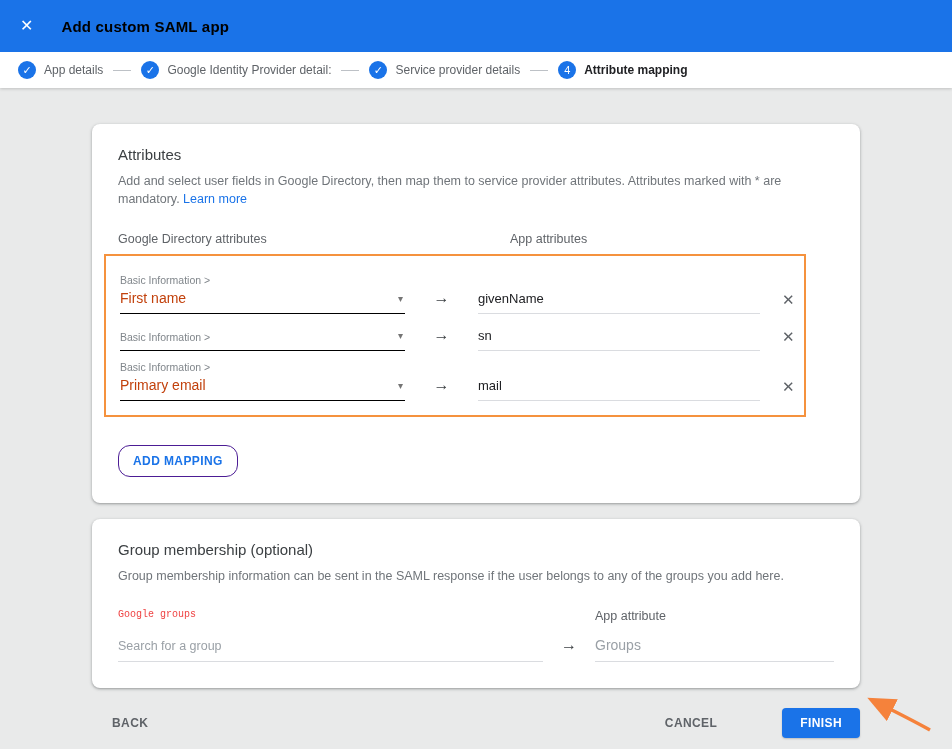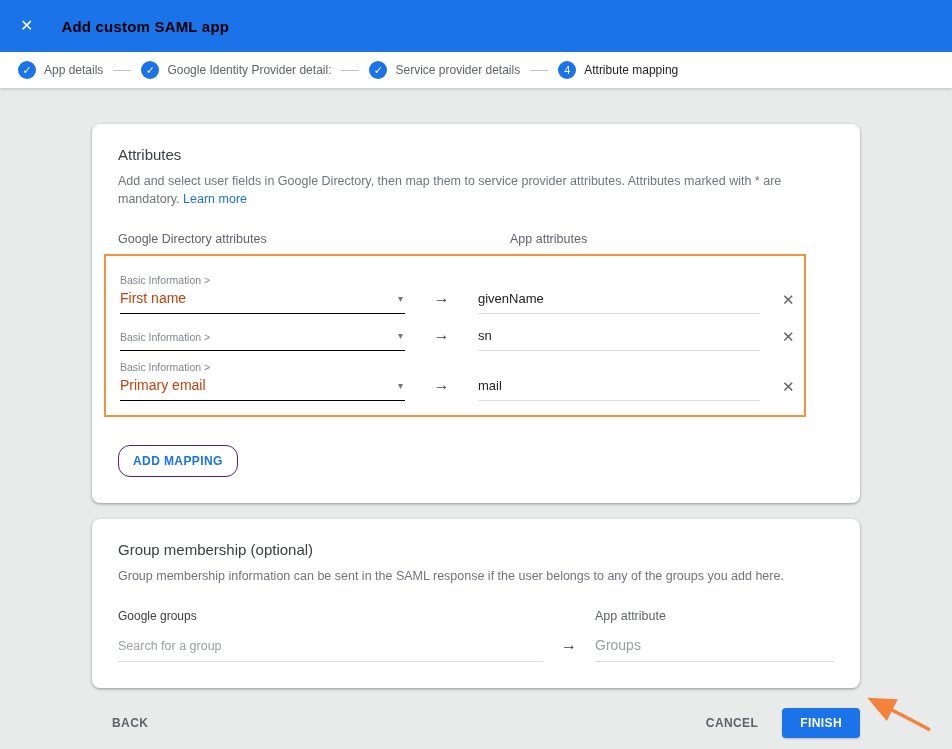--- a/index.html
+++ b/index.html
@@ -10,21 +10,21 @@
   
   .appbar { position:absolute; top:0; left:0; right:0; height:52px; background:#1a73e8; display:flex; align-items:center; z-index:3; }
   .close-x { margin-left:20px; color:#fff; font-size:16px; cursor:pointer; line-height:1; }
   .appbar-title { margin-left:28px; color:#000000; font-size:15px; font-weight:700; letter-spacing:.2px; }
 
   
   .stepper { position:absolute; top:52px; left:0; right:0; height:36px; background:#fff; display:flex; align-items:center; padding-left:18px; box-shadow:0 1px 3px rgba(0,0,0,.18); z-index:2; }
   .step { display:flex; align-items:center; }
   .step-circle { width:18px; height:18px; border-radius:50%; background:#1a73e8; color:#fff; display:flex; align-items:center; justify-content:center; font-size:11px; line-height:1; flex:0 0 auto; }
   .step-label { font-size:12px; color:#5f6368; margin-left:8px; white-space:nowrap; }
-  .step-label.current { color:#202124; font-weight:400; }
+  .step-label.current { color:#202124; font-weight:700; }
   .connector { width:18px; border-top:1px solid #bdc1c6; margin:0 10px; }
 
   
   .content { position:absolute; top:88px; left:0; right:0; bottom:0; }
   .card { width:768px; margin:16px auto; background:#fff; border-radius:8px; box-shadow:0 1px 2px rgba(60,64,67,.3), 0 1px 3px 1px rgba(60,64,67,.15); padding:22px 26px 26px 26px; }
   .card-attributes { margin-top:36px; }
   .card-groups { margin-top:16px; }
 
   .card-title { font-size:15px; color:#3c4043; font-weight:400; }
   .card-desc { margin-top:9px; font-size:12.5px; color:#70757a; line-height:1.45; }
@@ -43,35 +43,35 @@
   .select-value { display:block; font-size:14px; color:#c2410c; margin-top:4px; }
   .caret { position:absolute; right:2px; bottom:9px; font-size:10px; color:#757575; }
   .map-arrow { width:73px; text-align:center; font-size:16px; color:#3c4043; padding-bottom:7px; }
   .app-input { width:282px; border:none; outline:none; border-bottom:1px solid #dadce0; font-family:"Liberation Sans", sans-serif; font-size:13px; color:#202124; padding:4px 0 7px 0; background:transparent; }
   .remove-x { margin-left:22px; padding-bottom:5px; font-size:15px; color:#5f6368; cursor:pointer; }
 
   .add-mapping-btn { margin-top:28px; display:inline-block; background:#fff; border:1px solid #4c1d95; border-radius:12px; color:#1a73e8; font-family:"Liberation Sans", sans-serif; font-size:12px; font-weight:700; letter-spacing:.4px; padding:8px 14px; cursor:pointer; }
 
   
   .grp-headers { display:flex; margin-top:24px; }
-  .grp-headers .h-left { width:477px; font-size:12px; color:#404040; }
+  .grp-headers .h-left { width:477px; font-size:10px; color:#ef4444;font-family:Liberation Mono, monospace; }
   .grp-headers .h-right { font-size:12.5px; color:#5f6368; }
   .grp-row { display:flex; align-items:flex-end; margin-top:10px; }
   .grp-input { width:425px; border:none; outline:none; border-bottom:1px solid #dadce0; font-family:"Liberation Sans", sans-serif; font-size:12.5px; color:#202124; padding:4px 0 8px 0; background:transparent; }
   .grp-input::placeholder { color:#9aa0a6; }
   .grp-arrow { width:52px; text-align:center; font-size:16px; color:#3c4043; padding-bottom:8px; }
   .grp-attr-input { width:239px; border:none; outline:none; border-bottom:1px solid #dadce0; font-family:"Liberation Sans", sans-serif; font-size:14px; color:#202124; padding:4px 0 8px 0; background:transparent; }
   .grp-attr-input::placeholder { color:#9aa0a6; }
 
   
   .footer { width:768px; margin:20px auto 0; display:flex; align-items:center; }
   .back-btn { margin-left:20px; background:none; border:none; color:#5f6368; font-family:"Liberation Sans", sans-serif; font-size:12px; font-weight:700; letter-spacing:.4px; cursor:pointer; }
   .footer-spacer { flex:1; }
   .cancel-btn { background:none; border:none; color:#5f6368; font-family:"Liberation Sans", sans-serif; font-size:12px; font-weight:700; letter-spacing:.4px; margin-right:24px; cursor:pointer; }
-  .finish-btn { background:#1a73e8; border:none; border-radius:4px; color:#fff; font-family:"Liberation Sans", sans-serif; font-size:12px; font-weight:700; letter-spacing:.4px; padding:8px 18px; cursor:pointer; box-shadow:0 1px 2px rgba(0,0,0,.2); }
+  .finish-btn { background:#1a73e8; border:none; border-radius:4px; color:#fff; font-family:"Liberation Sans", sans-serif; font-size:12px; font-weight:700; letter-spacing:.4px; padding:8px 18px; cursor:pointer; box-shadow:0 1px 2px rgba(0,0,0,.2);margin-left:41px; }
 
   .annotation-arrow { position:absolute; left:858px; top:684px; z-index:5; pointer-events:none; }
 </style>
 </head>
 <body>
 
 <div class="screen">
 
   <div class="appbar">
     <span class="close-x">✕</span>

